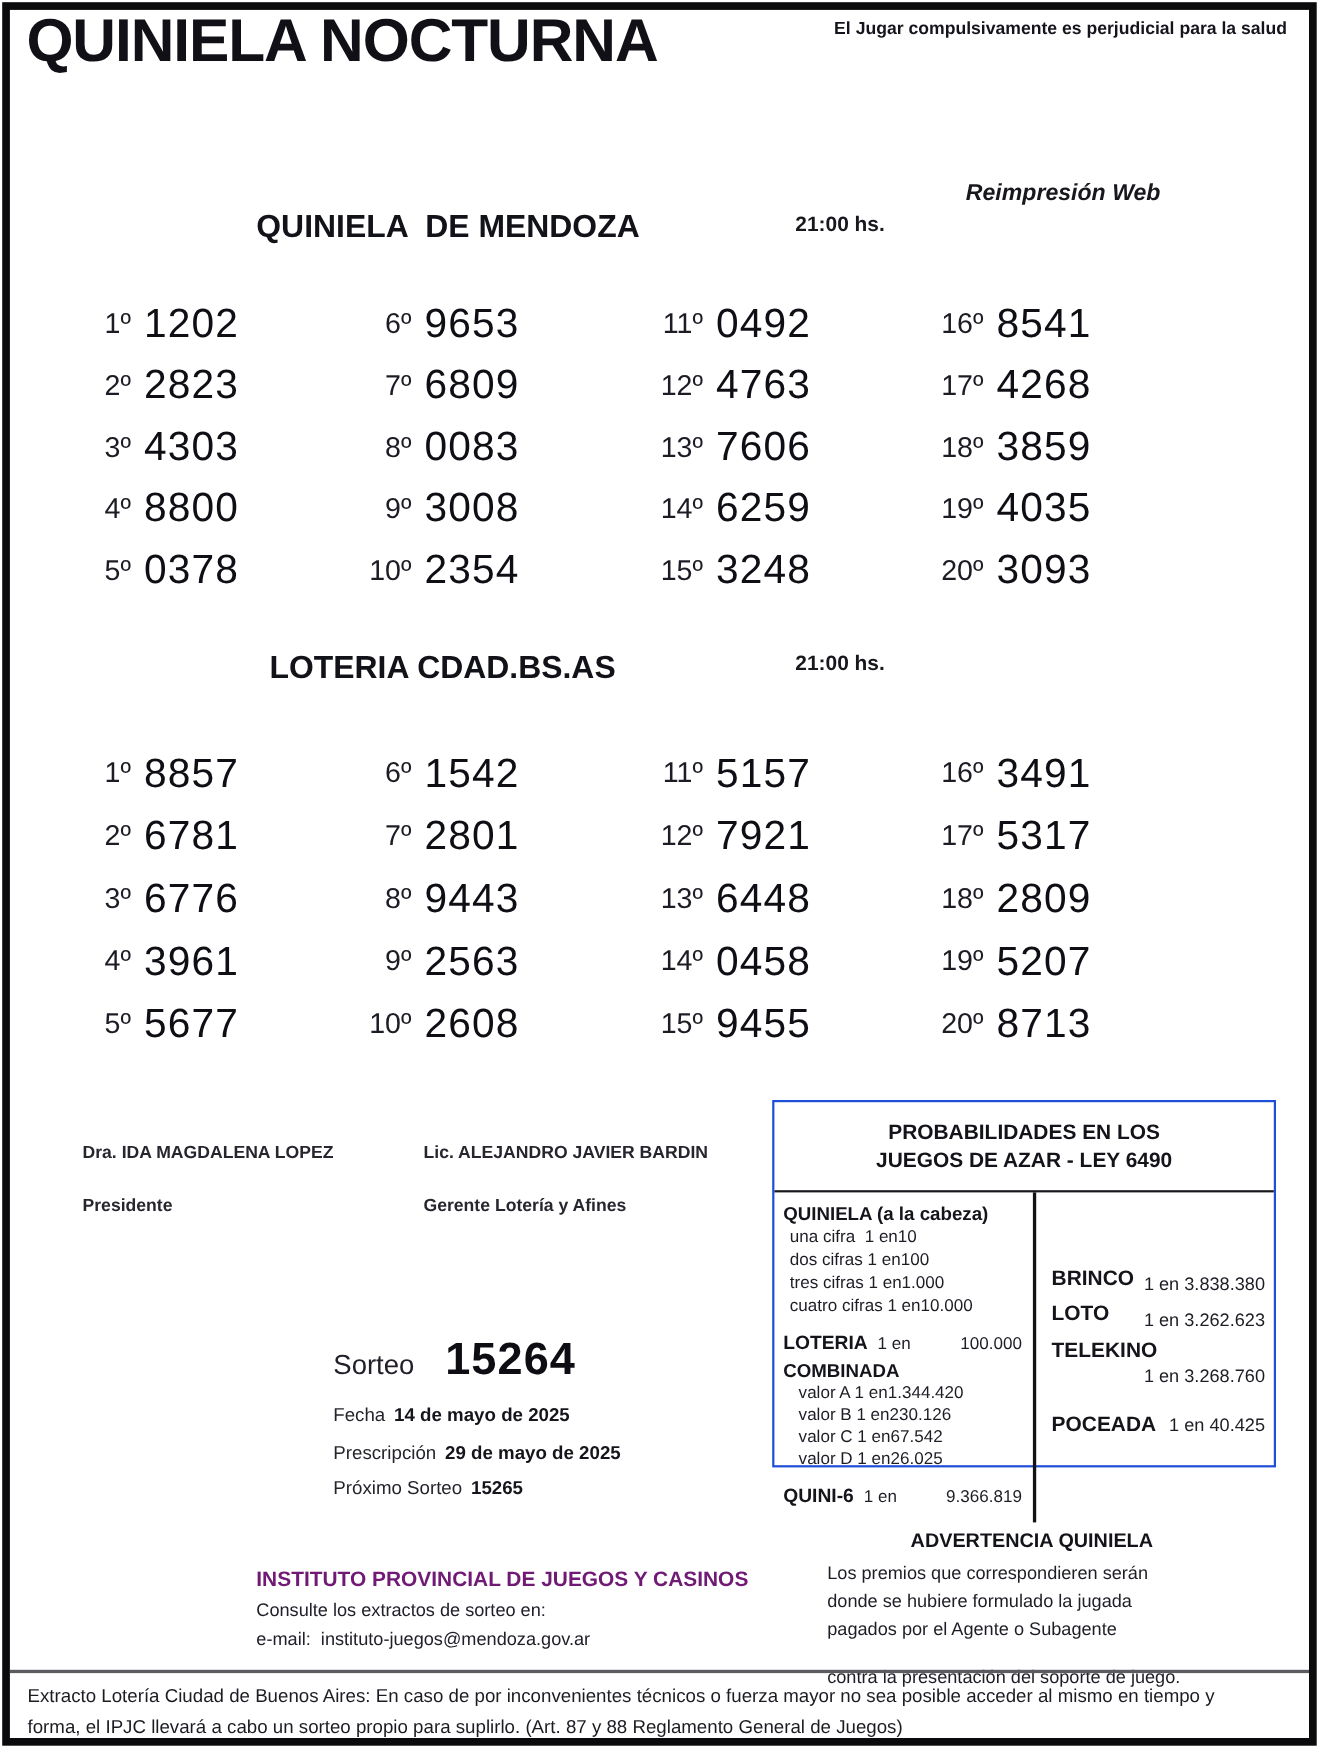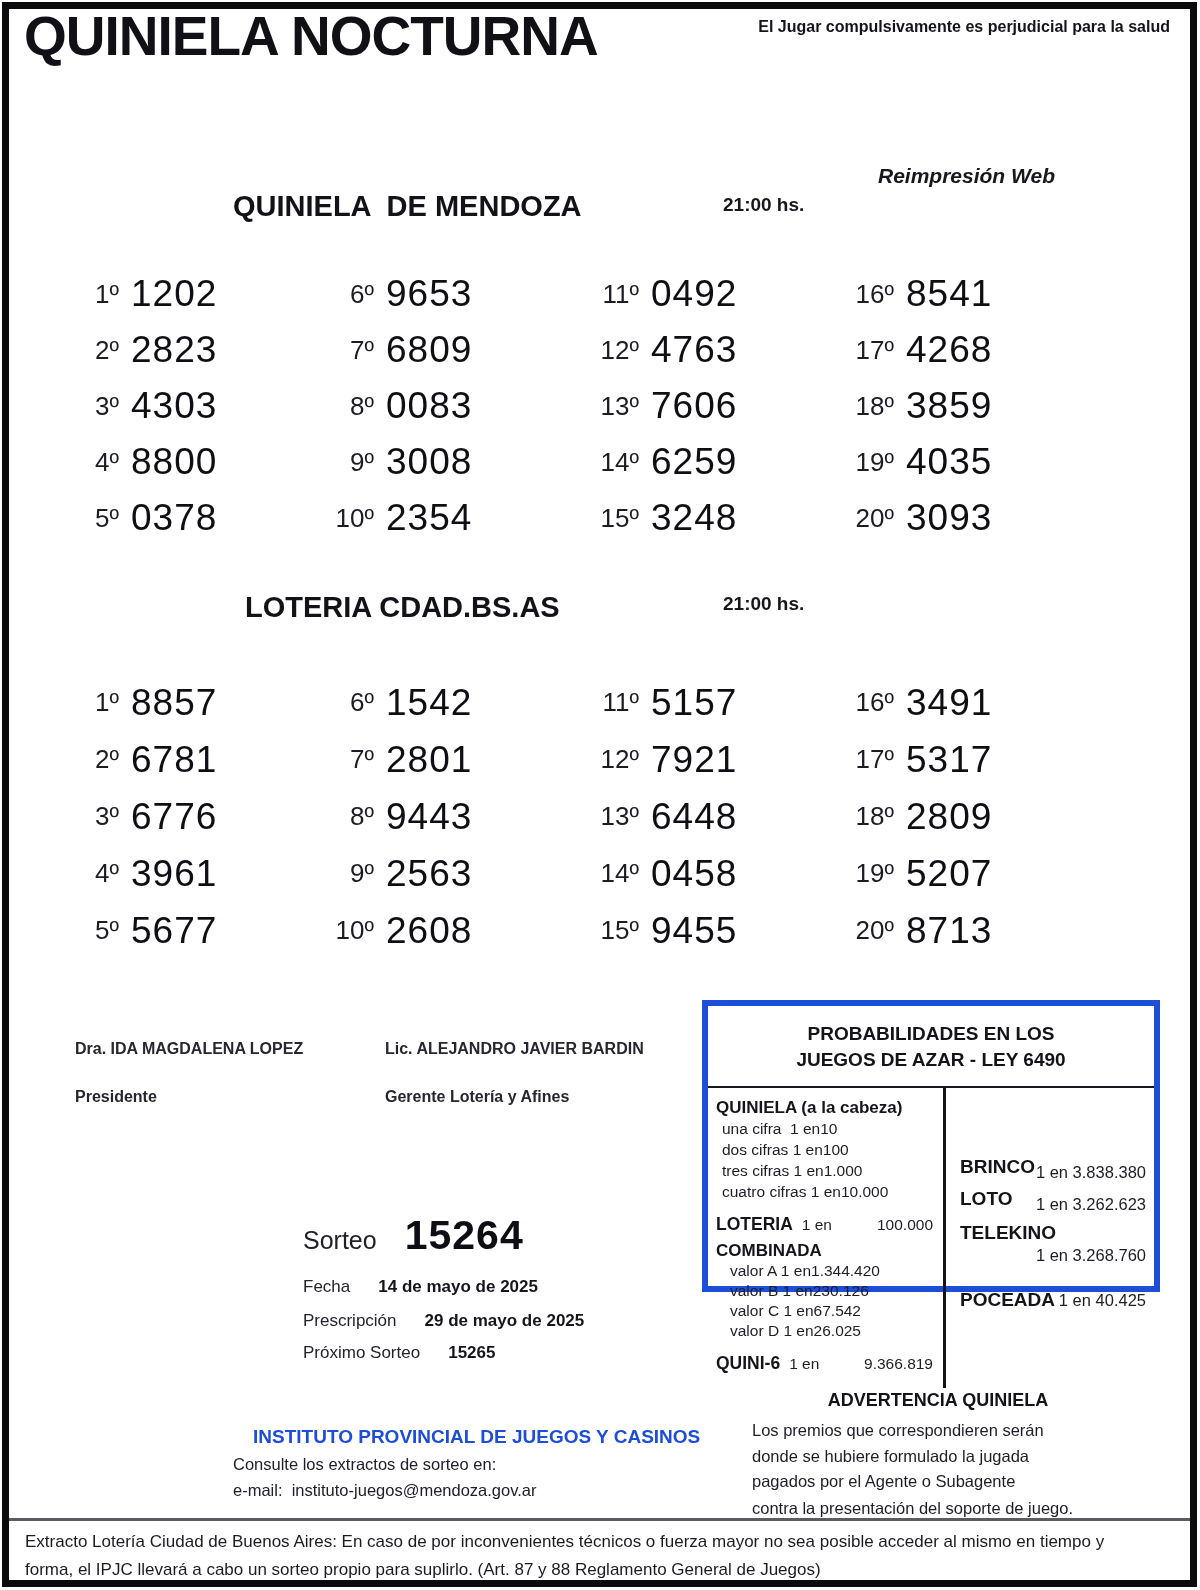--- a/index.html
+++ b/index.html
@@ -25,23 +25,23 @@
   .cell{display:flex;align-items:center;}
   .pl{width:64px;text-align:right;font-size:26px;color:#1c1c24;flex:none;}
   .nm{margin-left:12px;font-size:37px;font-weight:normal;letter-spacing:1px;color:#0e0e14;}
   .sig{position:absolute;font-size:16px;font-weight:600;color:#26262e;white-space:pre;}
   #sig-n1{left:75px;top:1040px;}  #sig-r1{left:75px;top:1088px;}
   #sig-n2{left:385px;top:1040px;} #sig-r2{left:385px;top:1088px;}
   #sorteo-row{position:absolute;left:303px;top:1212px;display:flex;align-items:baseline;gap:28px;}
   .sorteo-label{font-size:25px;color:#20202a;}
   .sorteo-number{font-size:41px;font-weight:bold;letter-spacing:1px;color:#0d0d13;}
   .info-line{position:absolute;left:303px;font-size:17px;color:#23232b;white-space:pre;}
-  .info-line b{margin-left:28px;color:#15151c;}
+  .info-line b{margin-left:8px;color:#15151c;}
   #il1{top:1277px;} #il2{top:1311px;} #il3{top:1343px;}
-  #prob{position:absolute;left:702px;top:1000px;width:458px;height:292px;border:6px solid #1d4ed8;box-sizing:border-box;background:#fff;}
+  #prob{position:absolute;left:702px;top:1000px;width:458px;height:334px;border:2px solid #1d4ed8;box-sizing:border-box;background:#fff;}
   .prob-head{height:82px;border-bottom:2px solid #17171c;text-align:center;font-weight:bold;font-size:19px;padding-top:15px;line-height:26px;box-sizing:border-box;color:#13131a;}
   .prob-body{display:flex;height:300px;}
   .prob-left{width:238px;border-right:3px solid #121217;box-sizing:border-box;padding:6px 10px 0 8px;}
   .prob-right{flex:1;padding:0 8px 0 14px;box-sizing:border-box;}
   .sec-head{font-weight:bold;font-size:17px;margin-top:4px;white-space:pre;color:#14141b;}
   .prow{display:flex;justify-content:flex-start;font-size:15.5px;line-height:21px;padding-left:6px;color:#1d1d25;}
   .prow .rl{white-space:pre;}
   .prow2{padding-left:14px;line-height:20px;}
   .lrow{display:flex;align-items:baseline;margin-top:12px;font-size:15.5px;color:#1d1d25;}
   .lrow .g{font-weight:bold;font-size:17.5px;color:#14141b;}
@@ -56,23 +56,23 @@
   #g-loto{margin-top:10px;}
   #g-telekino{margin-top:8px;}
   .gname-block{font-weight:bold;font-size:19px;color:#14141b;}
   .gval-block{text-align:right;font-size:16.5px;margin-top:2px;color:#1d1d25;}
   #g-poceada{margin-top:24px;align-items:center;}
   #g-poceada .gname{top:0;}
   #adv{position:absolute;left:752px;top:1390px;width:372px;}
   .adv-title{font-weight:bold;font-size:18px;text-align:center;color:#13131a;}
   .adv-line{font-size:16.5px;line-height:25.5px;color:#1d1d25;}
   .adv-line.first{margin-top:7px;}
-  .adv-line.last{margin-top:1px;}
+  .adv-line.last{margin-top:18px;}
   #inst{position:absolute;left:233px;top:1426px;}
-  .inst-title{font-weight:bold;font-size:19px;color:#1d4ed8;margin-left:20px;}
+  .inst-title{font-weight:bold;font-size:19px;color:#701a75;}
   .inst-line{font-size:16.5px;margin-top:7px;color:#20202a;white-space:pre;}
   #sep{position:absolute;left:9px;right:10px;top:1518px;height:3px;background:#5c5c60;}
   #footer{position:absolute;left:25px;top:1528px;width:1152px;font-size:17px;line-height:28px;color:#1b1b22;}
 </style>
 </head>
 <body>
 
 <div class="frame"></div>
 
 <h1 class="title">QUINIELA NOCTURNA</h1>

